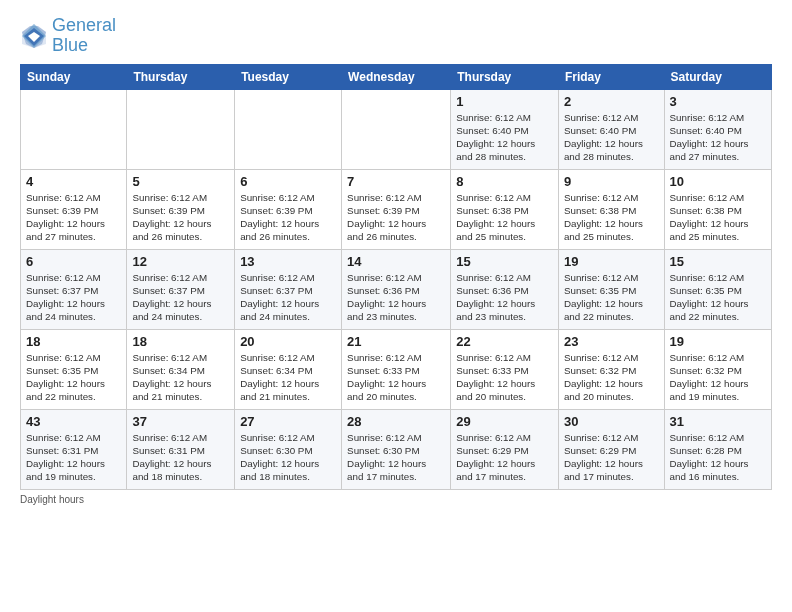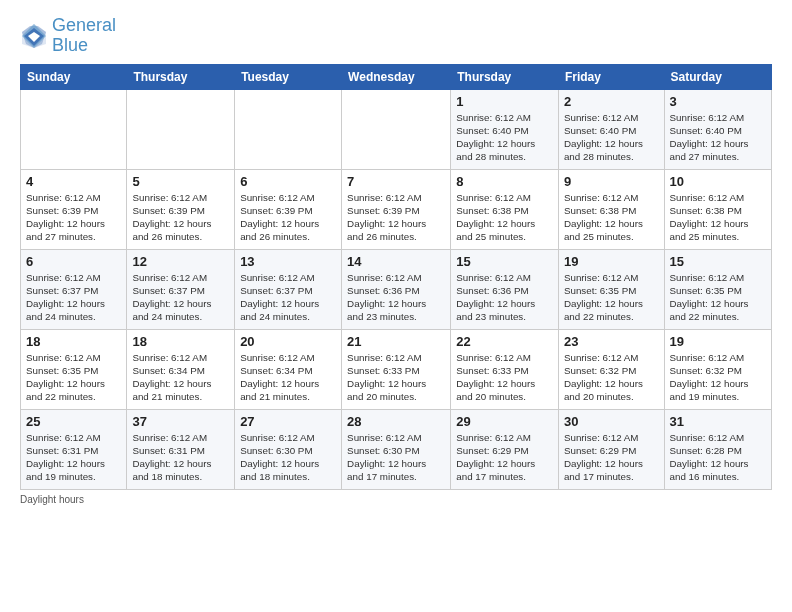--- a/index.html
+++ b/index.html
@@ -313,21 +313,21 @@
           <td>
             <span class="day-number">19</span>
             <div class="day-info" style="white-space: pre-line;">Sunrise: 6:12 AM
 Sunset: 6:32 PM
 Daylight: 12 hours
 and 19 minutes.</div>
           </td>
         </tr>
         <tr>
           <td>
-            <span class="day-number">25</span>
+            <span class="day-number">43</span>
             <div class="day-info" style="white-space: pre-line;">Sunrise: 6:12 AM
 Sunset: 6:31 PM
 Daylight: 12 hours
 and 19 minutes.</div>
           </td>
           <td>
             <span class="day-number">37</span>
             <div class="day-info" style="white-space: pre-line;">Sunrise: 6:12 AM
 Sunset: 6:31 PM
 Daylight: 12 hours

